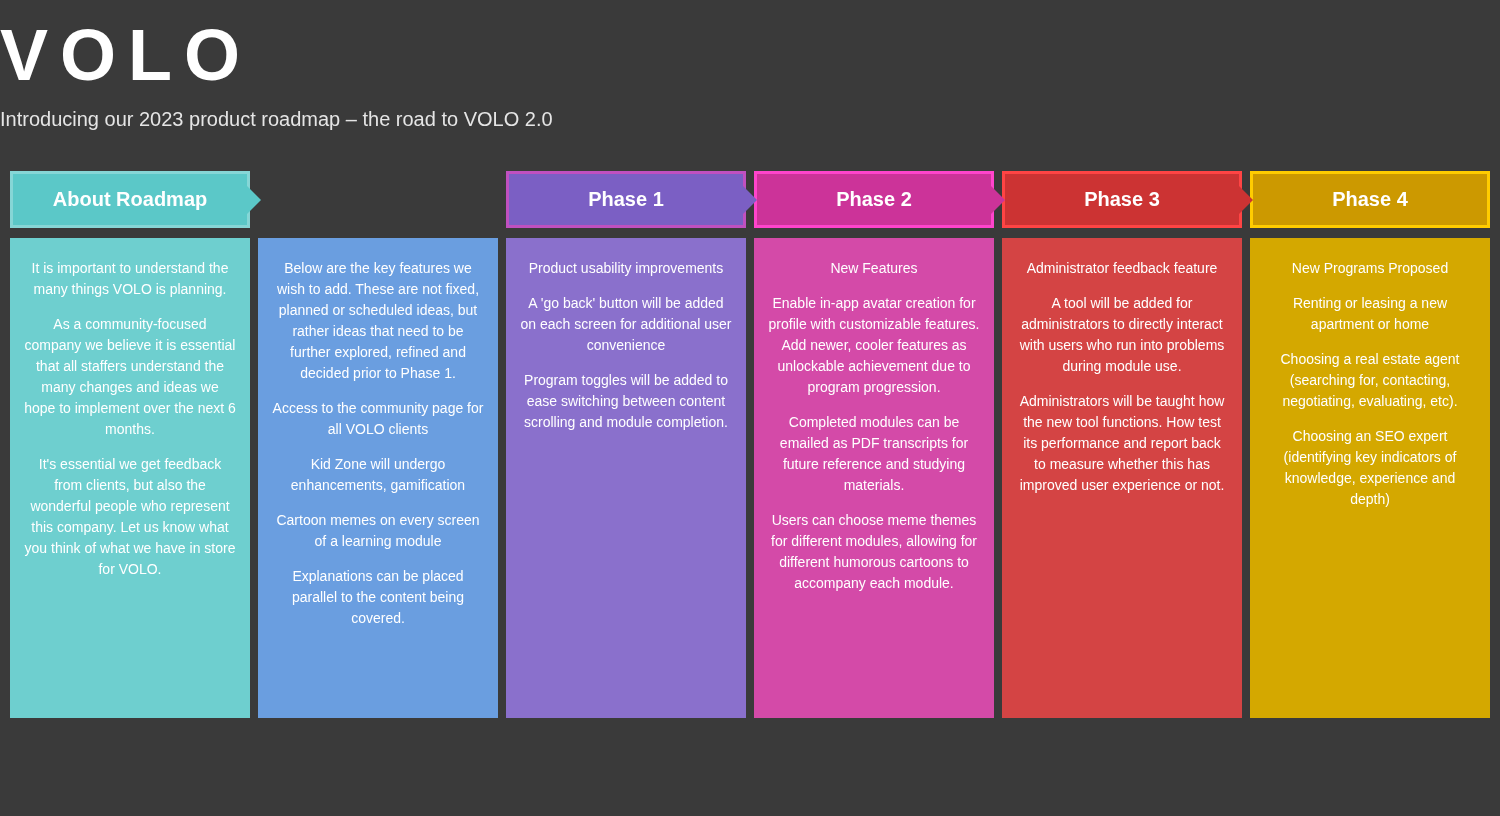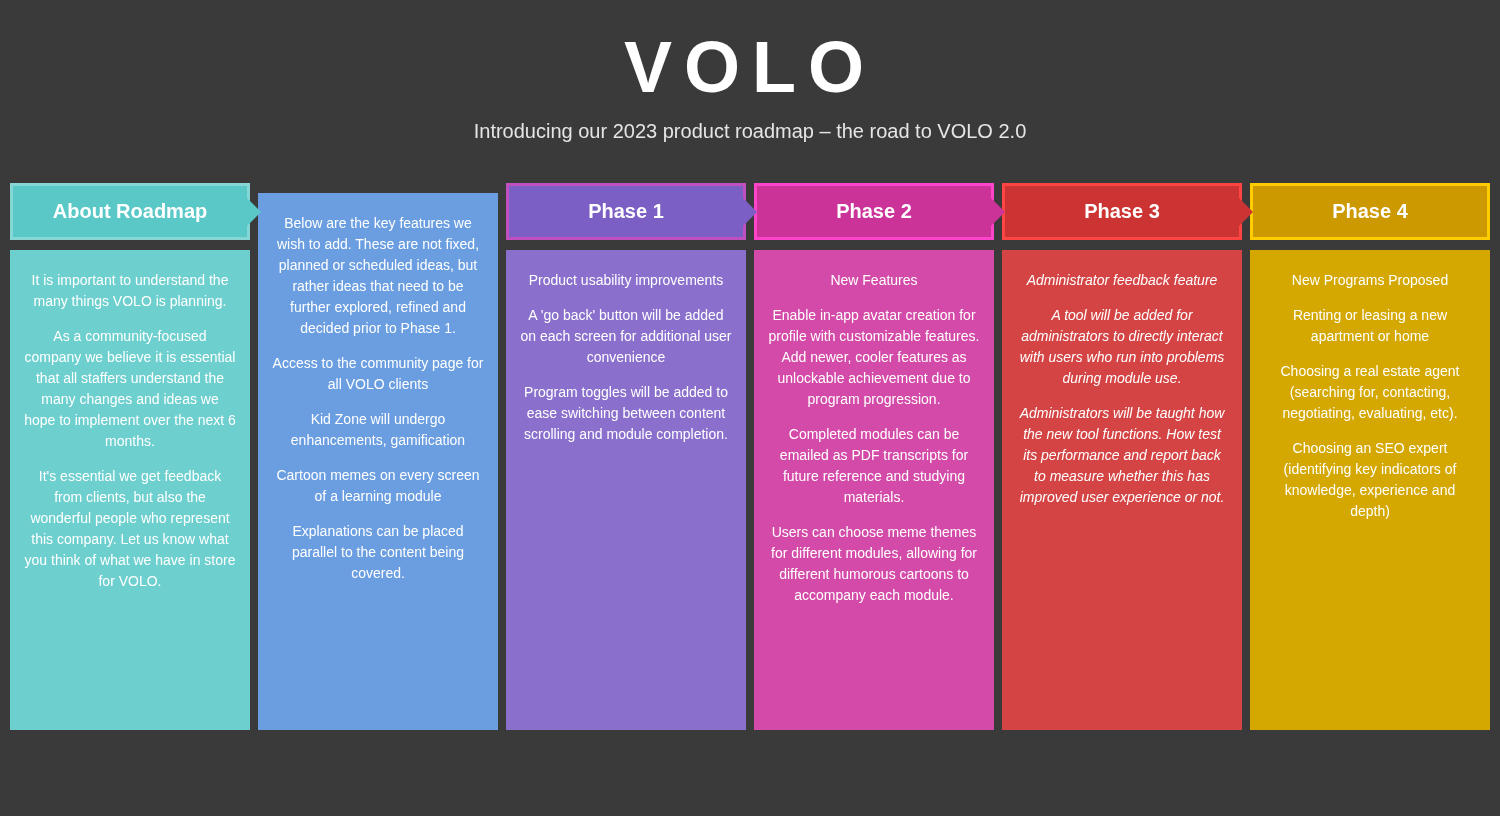--- a/index.html
+++ b/index.html
@@ -3,41 +3,42 @@
   <meta charset="utf-8">
   <style>
     * { box-sizing: border-box; margin: 0; padding: 0; }
     body {
       background-color: #3a3a3a;
       font-family: Arial, sans-serif;
       min-height: 816px;
       width: 1500px;
     }
     .header {
-      text-align: center;
-      padding: 26px 0 10px;
+      text-align: left;
+      padding: 14px 0 10px;
     }
     .logo {
       font-size: 72px;
       font-weight: 900;
       color: white;
       letter-spacing: 12px;
       font-family: Arial Black, sans-serif;
     }
     .subtitle {
       color: #e5e5e5;
       font-size: 20px;
       margin-top: 12px;
       font-weight: 300;
     }
     .roadmap-container {
       display: flex;
       flex-direction: row;
       margin: 30px 10px 0;
       gap: 0;
+      align-items: flex-end;
     }
     .column {
       flex: 1;
       display: flex;
       flex-direction: column;
       position: relative;
     }
     .column-header {
       padding: 14px 8px;
       text-align: center;
@@ -121,21 +122,20 @@
     
     .col-phase3 .column-header {
       background-color: #cc3333;
       border-color: #cc3333;
     }
     .col-phase3 .arrow-connector {
       border-left: 14px solid #cc3333;
     }
     .col-phase3 .column-body {
       background-color: #d44444;
-      font-style: italic;
     }
     
     .col-phase4 .column-header {
       background-color: #cc9900;
       border-color: #cc9900;
     }
     .col-phase4 .column-body {
       background-color: #d4a800;
     }
     .col-about .column-header,

